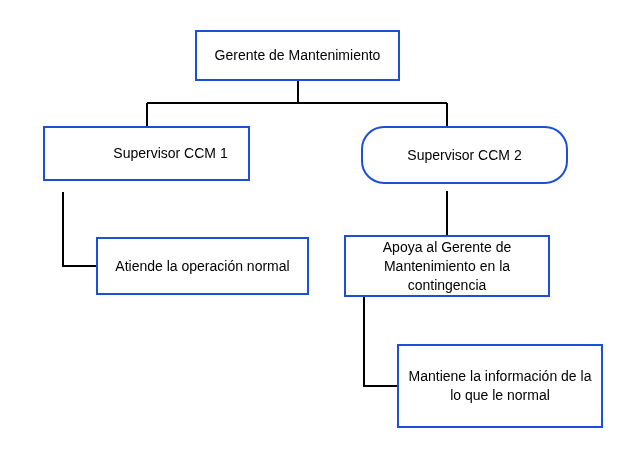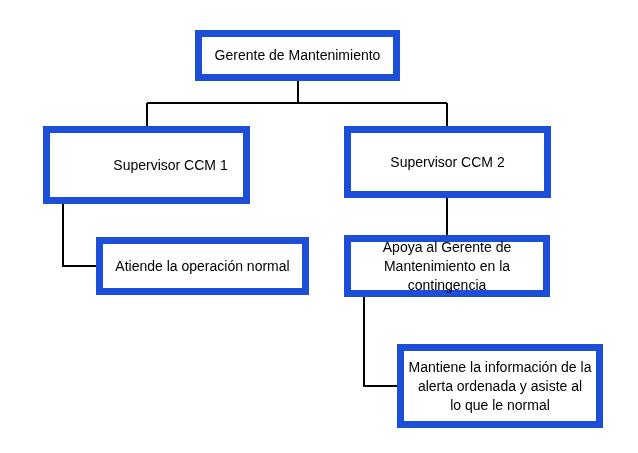--- a/index.html
+++ b/index.html
@@ -17,35 +17,35 @@
     width: 638px; height: 453px;
     background: #ffffff;
   }
   .connectors {
     position: absolute;
     left: 0; top: 0;
   }
   .node {
     position: absolute;
     box-sizing: border-box;
-    border: 7px solid #1d4ed8;
+    border: 2px solid #1d4ed8;
     background: #ffffff;
     color: #000000;
     display: flex;
     flex-direction: column;
     align-items: center;
     justify-content: center;
     font-size: 14px;
     line-height: 19px;
     text-align: center;
   }
   .node .line { white-space: nowrap; }
   #node-gerente      { left: 195px; top: 30px;  width: 205px; height: 51px; }
-  #node-supervisor-1 { left: 43px;  top: 126px; width: 207px; height: 78px; padding-left: 48px; }
-  #node-supervisor-2 { left: 344px; top: 126px; width: 207px; height: 72px; }
+  #node-supervisor-1 { left: 43px;  top: 126px; width: 207px; height: 55px; padding-left: 48px; }
+  #node-supervisor-2 { left: 361px; top: 126px; width: 207px; height: 58px; border-radius: 23px; }
   #node-atiende      { left: 96px;  top: 237px; width: 213px; height: 58px; }
   #node-apoya        { left: 344px; top: 235px; width: 206px; height: 62px; }
   #node-mantiene     { left: 397px; top: 344px; width: 206px; height: 84px; }
 </style>
 </head>
 <body>
 
 <div class="canvas">
 
   <svg class="connectors" width="638" height="453" viewBox="0 0 638 453" aria-hidden="true">
@@ -75,17 +75,16 @@
   </div>
 
   <div class="node" id="node-apoya">
     <div class="line">Apoya al Gerente de</div>
     <div class="line">Mantenimiento en la</div>
     <div class="line">contingencia</div>
   </div>
 
   <div class="node" id="node-mantiene">
     <div class="line">Mantiene la información de la</div>
-    <div class="line">alerta ordenada y asiste al</div>
     <div class="line">lo que le normal</div>
   </div>
 
 </div>
 
 </body></html>

